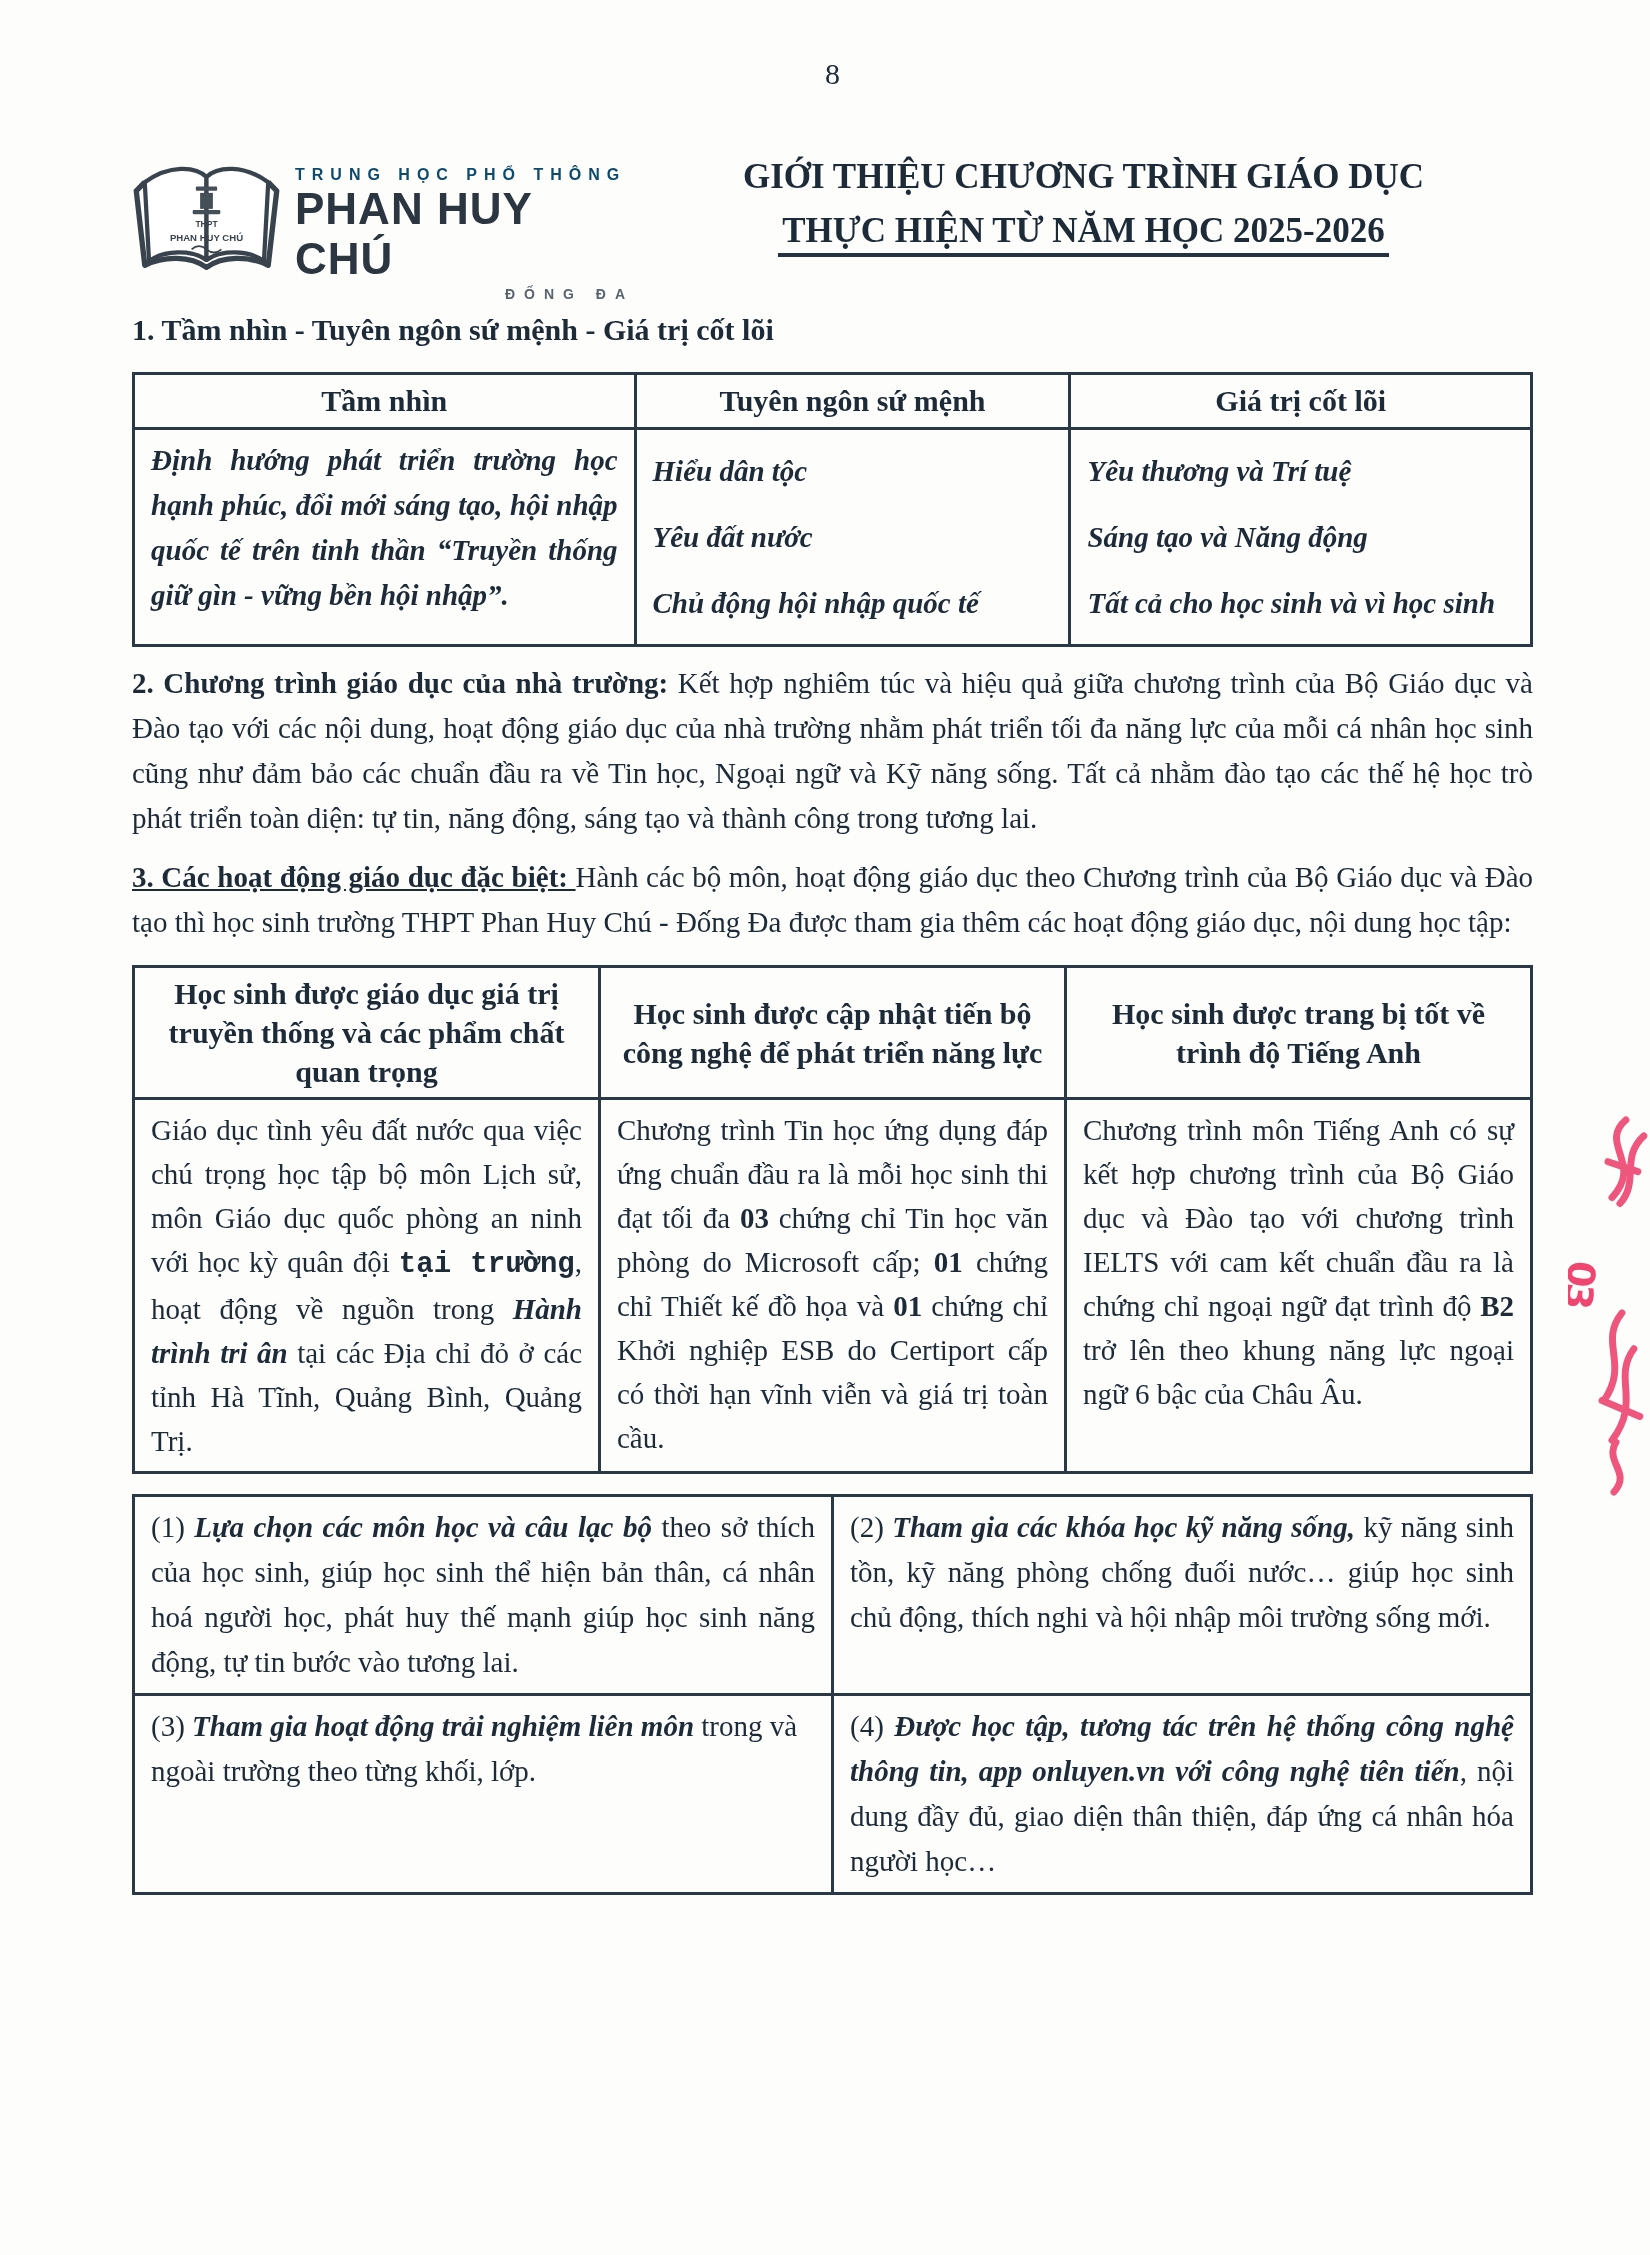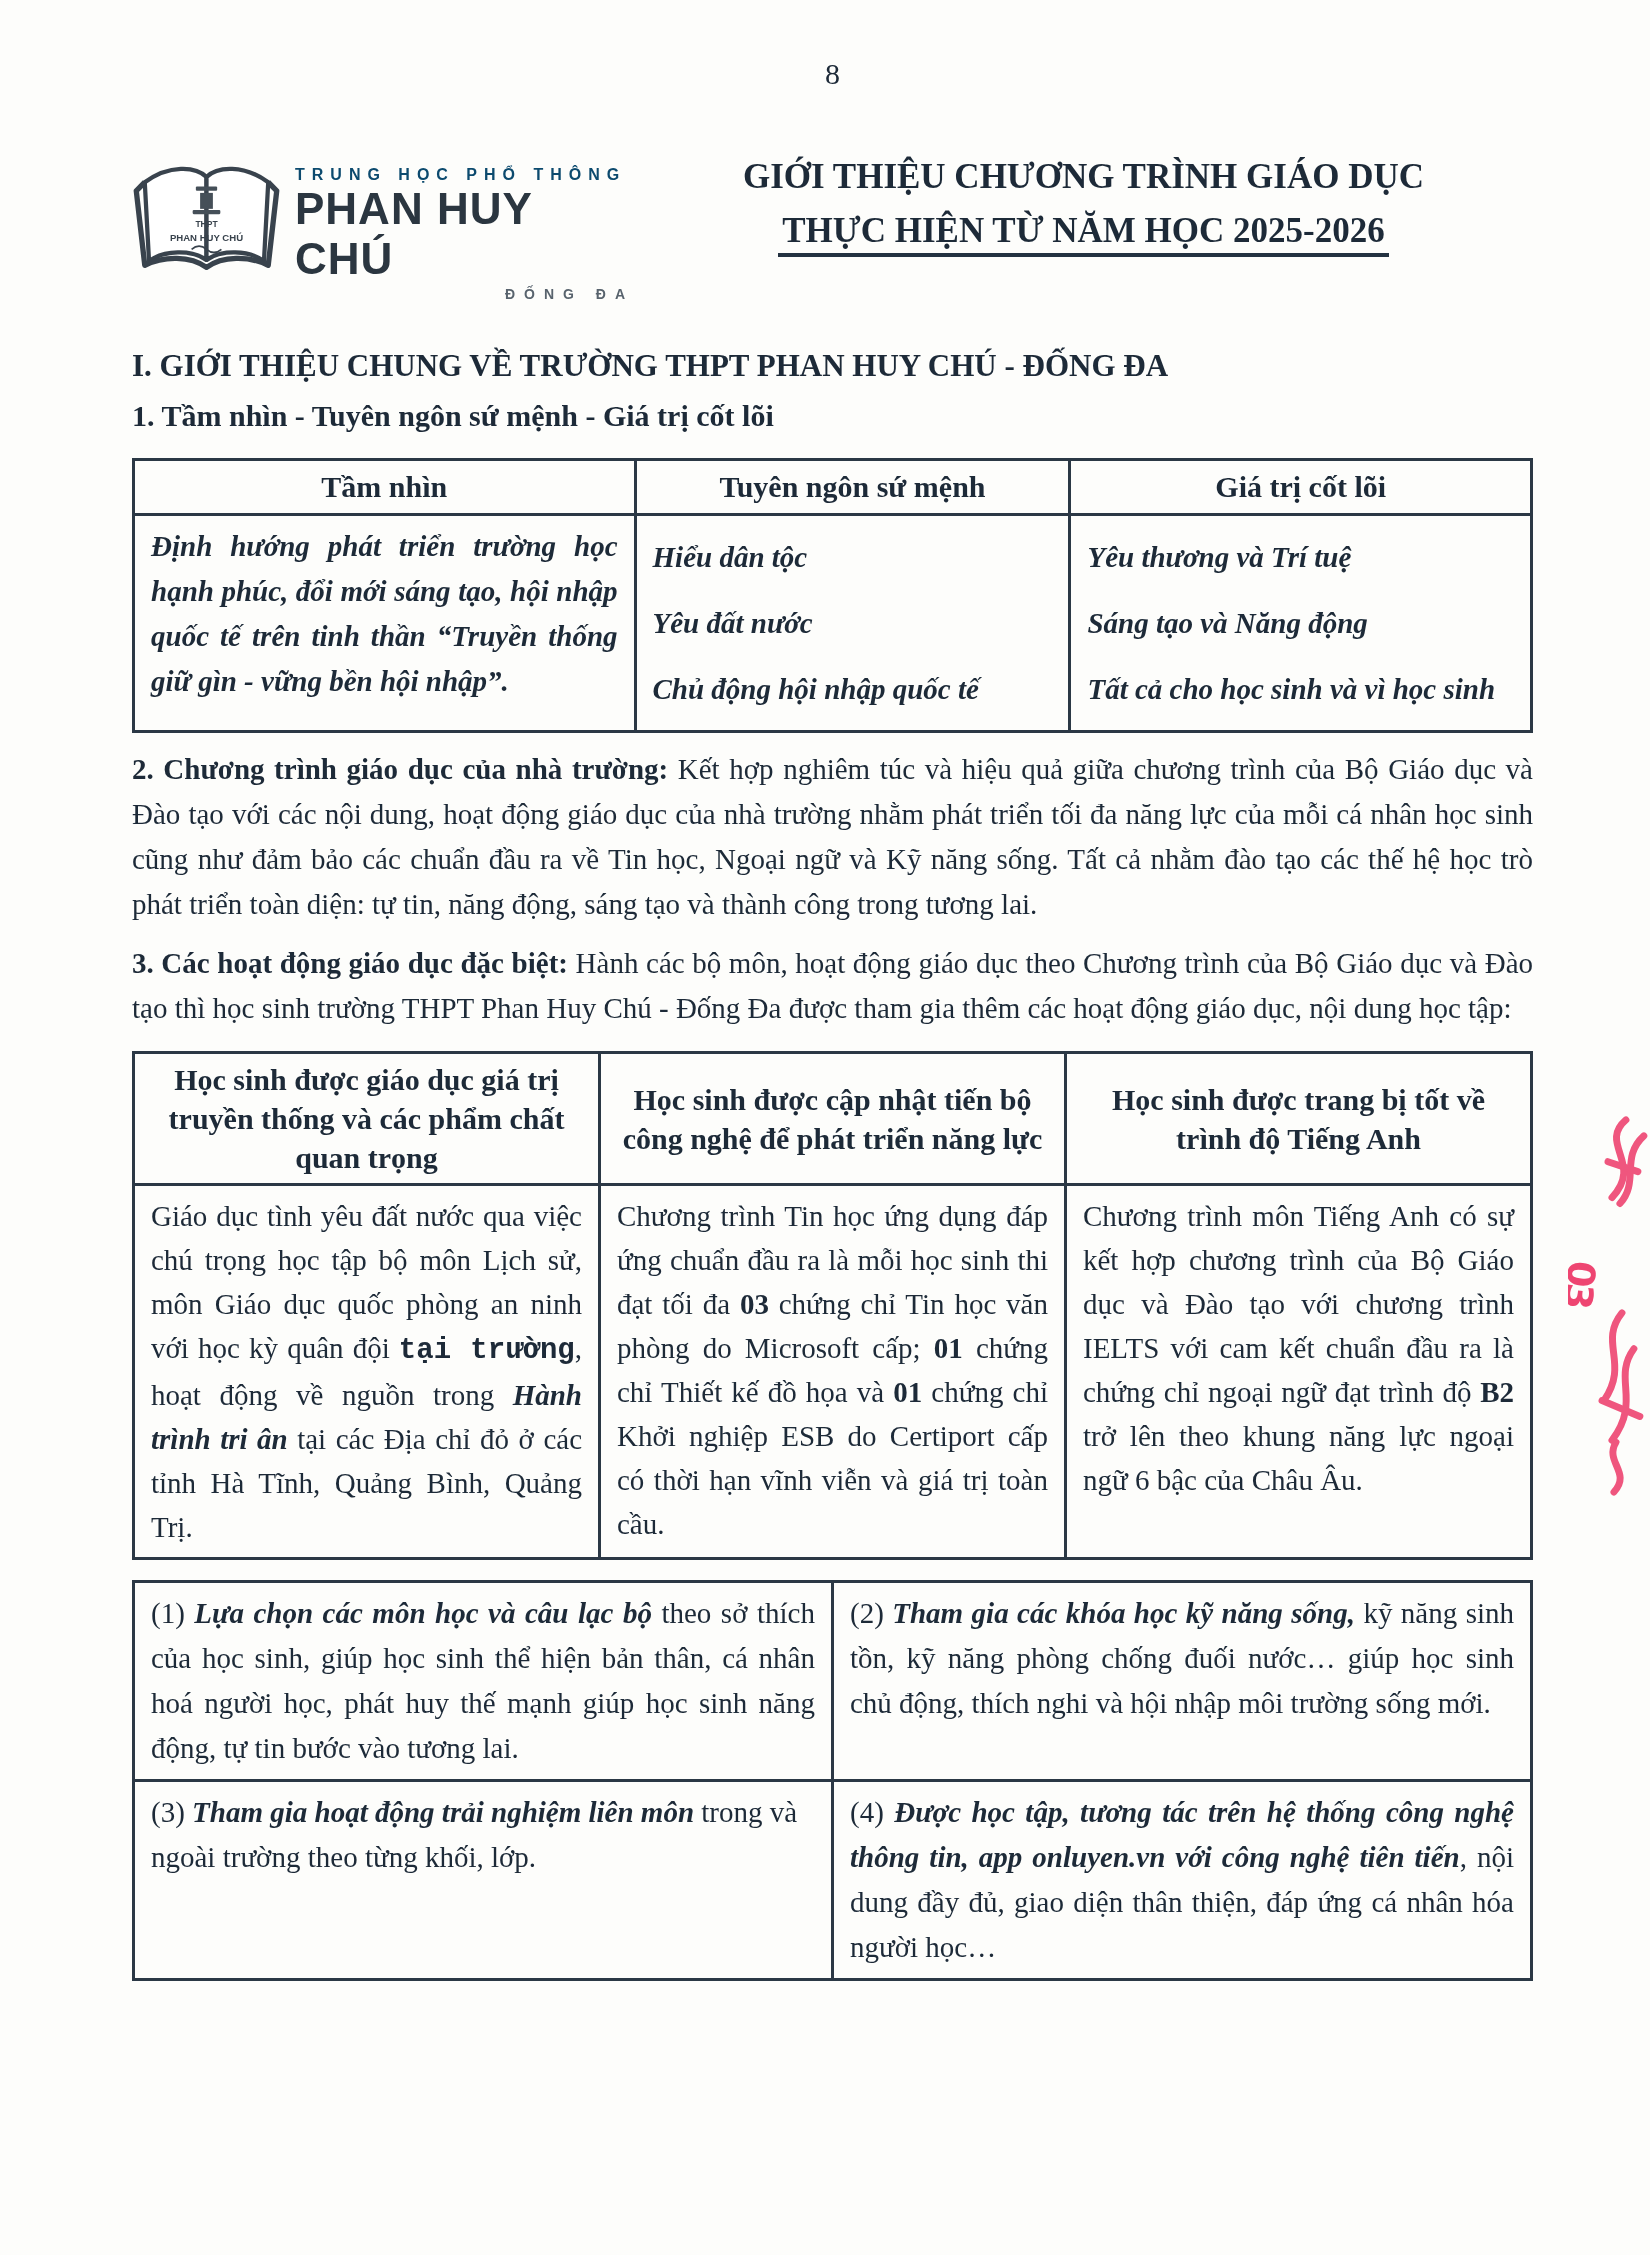--- a/index.html
+++ b/index.html
@@ -69,21 +69,20 @@
           <div class="logo-line2">PHAN HUY CHÚ</div>
           <div class="logo-line3">ĐỐNG ĐA</div>
         </div>
       </div>
       <div class="page-title">
         <div>GIỚI THIỆU CHƯƠNG TRÌNH GIÁO DỤC</div>
         <div><span class="underline">THỰC HIỆN TỪ NĂM HỌC 2025-2026</span></div>
       </div>
     </div>
 
-    <div class="h-section">I. GIỚI THIỆU CHUNG VỀ TRƯỜNG THPT PHAN HUY CHÚ - ĐỐNG ĐA</div>
     <div class="h-sub">1. Tầm nhìn - Tuyên ngôn sứ mệnh - Giá trị cốt lõi</div>
 
     <table class="t1">
       <tbody>
           <tr>
         <th class="c1">Tầm nhìn</th>
         <th class="c2">Tuyên ngôn sứ mệnh</th>
         <th class="c3">Giá trị cốt lõi</th>
       </tr>
       <tr>
@@ -96,21 +95,21 @@
         <td class="lines">
               <div>Yêu thương và Trí tuệ</div>
               <div>Sáng tạo và Năng động</div>
               <div>Tất cả cho học sinh và vì học sinh</div>
             </td>
       </tr>
     </tbody>
       </table>
 
     <div class="para"><span style="font-weight: bold;">2. Chương trình giáo dục của nhà trường: </span><span>Kết hợp nghiêm túc và hiệu quả giữa chương trình của Bộ Giáo dục và Đào tạo với các nội dung, hoạt động giáo dục của nhà trường nhằm phát triển tối đa năng lực của mỗi cá nhân học sinh cũng như đảm bảo các chuẩn đầu ra về Tin học, Ngoại ngữ và Kỹ năng sống. Tất cả nhằm đào tạo các thế hệ học trò phát triển toàn diện: tự tin, năng động, sáng tạo và thành công trong tương lai.</span></div>
-    <div class="para"><span style="font-weight: bold;">3. Các hoạt động giáo dục đặc biệt: </span><span>Hành các bộ môn, hoạt động giáo dục theo Chương trình của Bộ Giáo dục và Đào tạo thì học sinh trường THPT Phan Huy Chú - Đống Đa được tham gia thêm các hoạt động giáo dục, nội dung học tập:</span></div>
+    <div class="para"><span style="font-weight: bold; text-decoration: underline;">3. Các hoạt động giáo dục đặc biệt: </span><span>Hành các bộ môn, hoạt động giáo dục theo Chương trình của Bộ Giáo dục và Đào tạo thì học sinh trường THPT Phan Huy Chú - Đống Đa được tham gia thêm các hoạt động giáo dục, nội dung học tập:</span></div>
 
     <table class="t2">
       <tbody>
           <tr>
         <th>Học sinh được giáo dục giá trị truyền thống và các phẩm chất quan trọng</th>
         <th>Học sinh được cập nhật tiến bộ công nghệ để phát triển năng lực</th>
         <th>Học sinh được trang bị tốt về trình độ Tiếng Anh</th>
       </tr>
       <tr>
         <td><span>Giáo dục tình yêu đất nước qua việc chú trọng học tập bộ môn Lịch sử, môn Giáo dục quốc phòng an ninh với học kỳ quân đội </span><span style="font-weight: bold; font-family: Liberation Mono, monospace;">tại trường</span><span>, hoạt động về nguồn trong </span><span style="font-weight: bold; font-style: italic;">Hành trình tri ân</span><span> tại các Địa chỉ đỏ ở các tỉnh Hà Tĩnh, Quảng Bình, Quảng Trị.</span></td>

